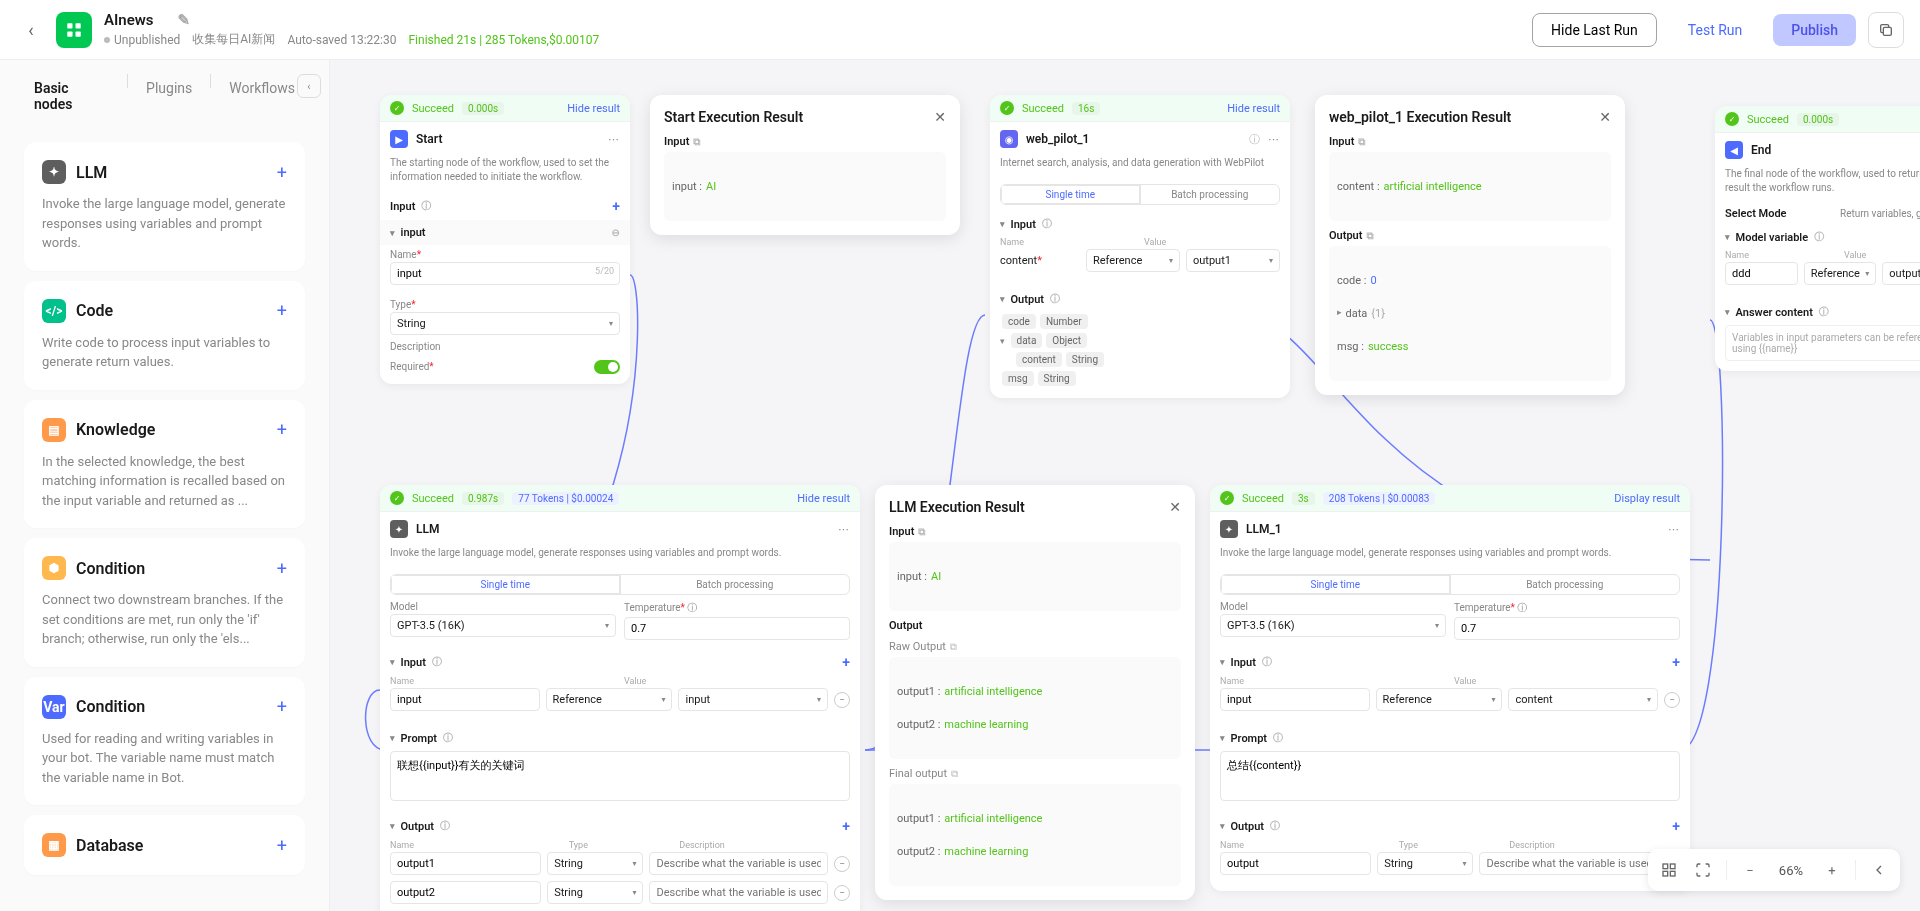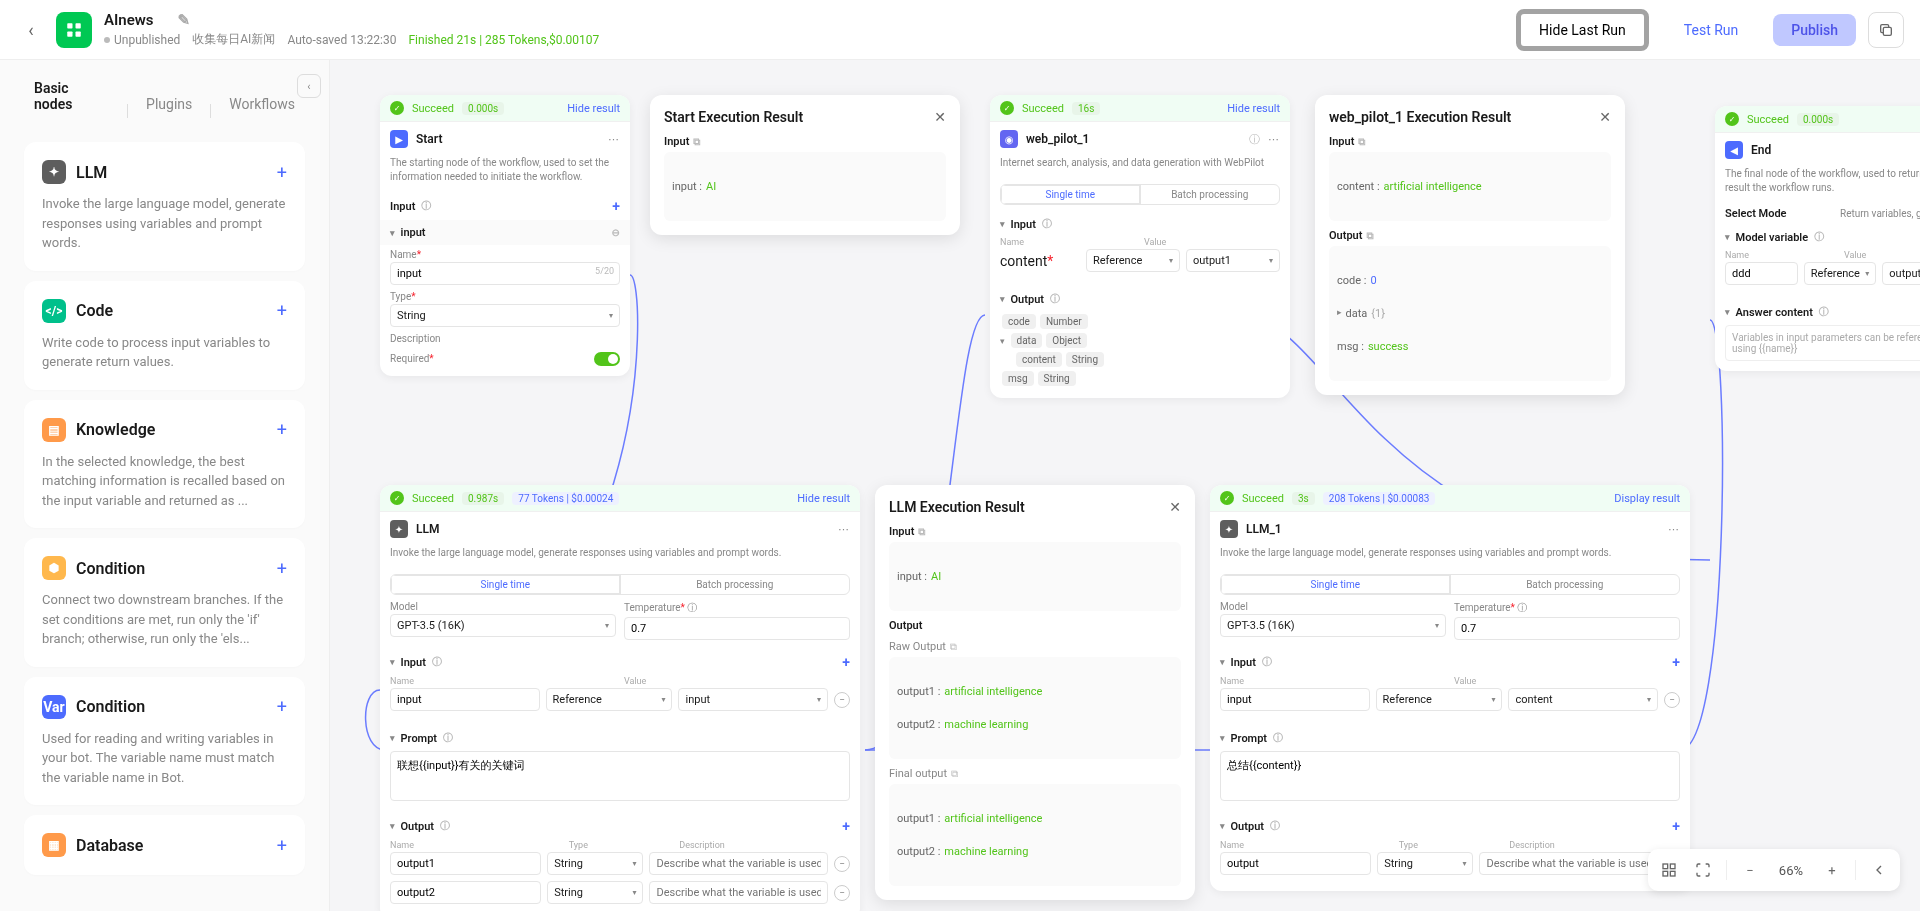--- a/index.html
+++ b/index.html
@@ -7,27 +7,27 @@
 .hdr{height:60px;background:#fff;display:flex;align-items:center;padding:0 16px;border-bottom:1px solid #eee}
 .back-btn{width:30px;height:30px;display:flex;align-items:center;justify-content:center;color:#666;cursor:pointer;font-size:18px}
 .app-ic{width:36px;height:36px;background:#00c853;border-radius:8px;display:flex;align-items:center;justify-content:center;color:#fff;margin-left:10px}
 .hd-info{margin-left:12px;flex:1}
 .hd-title{display:flex;align-items:center;gap:24px;font-size:15px;font-weight:600}
 .hd-meta{display:flex;align-items:center;gap:12px;font-size:12px;color:#888;margin-top:2px}
 .unpub{display:flex;align-items:center;gap:4px}
 .unpub::before{content:"";width:6px;height:6px;background:#bbb;border-radius:50%}
 .finished{color:#52c41a}
 .hd-act{display:flex;align-items:center;gap:12px}
-.btn{padding:8px 18px;border-radius:8px;border:5px solid #a3a3a3;background:#fff;cursor:pointer;font-size:14px}
+.btn{padding:8px 18px;border-radius:8px;border:1px solid #a3a3a3;background:#fff;cursor:pointer;font-size:14px}
 .btn-test{color:#4d6bfe;border-color:transparent}
 .btn-pub{background:#c0c8ff;color:#4d53e8;border:none;font-weight:500}
 .sq-btn{width:36px;height:36px;border:1px solid #ddd;border-radius:8px;display:flex;align-items:center;justify-content:center;cursor:pointer;color:#666}
 .main{display:flex;height:calc(100% - 60px)}
 .sb{width:330px;background:#fafafa;border-right:1px solid #eee;padding:14px 10px;position:relative;overflow-y:auto}
-.sb-tabs{display:flex;gap:8px;padding:0 14px 14px;align-items:flex-end}
+.sb-tabs{display:flex;gap:8px;padding:0 14px 14px;align-items:flex-start}
 .sb-tab{padding:6px 10px;color:#888;font-size:14px;cursor:pointer}
 .sb-tab.act{color:#1a1a1a;font-weight:600}
 .sb-sep{width:1px;height:14px;background:#ddd}
 .sb-col{position:absolute;right:8px;top:14px;width:24px;height:24px;border:1px solid #ddd;border-radius:6px;display:flex;align-items:center;justify-content:center;cursor:pointer;color:#888;font-size:11px}
 .card{background:#fff;border-radius:12px;padding:18px;margin:10px 14px;box-shadow:0 1px 2px rgba(0,0,0,0.02)}
 .card-h{display:flex;align-items:center;gap:10px}
 .card-ic{width:24px;height:24px;border-radius:6px;display:flex;align-items:center;justify-content:center;color:#fff;font-size:12px;font-weight:bold}
 .ic-llm{background:#5e5e5e}.ic-code{background:#00c08b}.ic-kn{background:#ff9a4a}.ic-cond{background:#ffb84d}.ic-var{background:#4d6bfe}.ic-db{background:#ff9a4a}
 .card-t{font-size:16px;font-weight:600;flex:1}
 .card-add{color:#4d6bfe;font-size:18px;cursor:pointer}
@@ -218,21 +218,21 @@
           <span class="sec-add">+</span>
         </div>
       <div class="sec-h" style="background:#fafafa">
           <span class="chev">▾</span>
           <span>input</span>
           <span class="sec-more">⊖</span>
         </div>
       <div class="node-body">
         <div class="lbl"><span>Name</span><span class="req">*</span></div>
         <div style="position:relative"><input class="inp" value="input" style=""><span style="position:absolute;right:6px;top:4px;font-size:9px;color:#bbb">5/20</span></div>
-        <div class="lbl" style="margin-top:6px"><span>Type</span><span class="req">*</span></div>
+        <div class="lbl" style="margin-top:14px"><span>Type</span><span class="req">*</span></div>
         <div class="sel">
             <span>String</span>
             <span class="dn">▾</span>
           </div>
         <div class="lbl" style="margin-top:6px">Description</div>
         <div style="display:flex;align-items:center;justify-content:space-between;margin-top:8px">
           <div class="lbl"><span>Required</span><span class="req">*</span></div>
           <div class="toggle"></div>
         </div>
       </div>
@@ -277,21 +277,21 @@
           <span class="chev">▾</span>
           <span>Input</span>
           <span class="info">ⓘ</span>
         </div>
       <div class="cols">
           <div>Name</div>
           <div>Value</div>
         </div>
       <div style="padding:0 10px 8px">
           <div class="row">
-        <div style="flex:1;font-size:14px"><span>content</span><span class="req" style="color:#f5222d">*</span></div>
+        <div style="flex:1;font-size:11px"><span>content</span><span class="req" style="color:#f5222d">*</span></div>
         <div class="sel" style="flex:1">
               <span>Reference</span>
               <span class="dn">▾</span>
             </div>
         <div class="sel" style="flex:1">
               <span>output1</span>
               <span class="dn">▾</span>
             </div>
       </div>
         </div>

